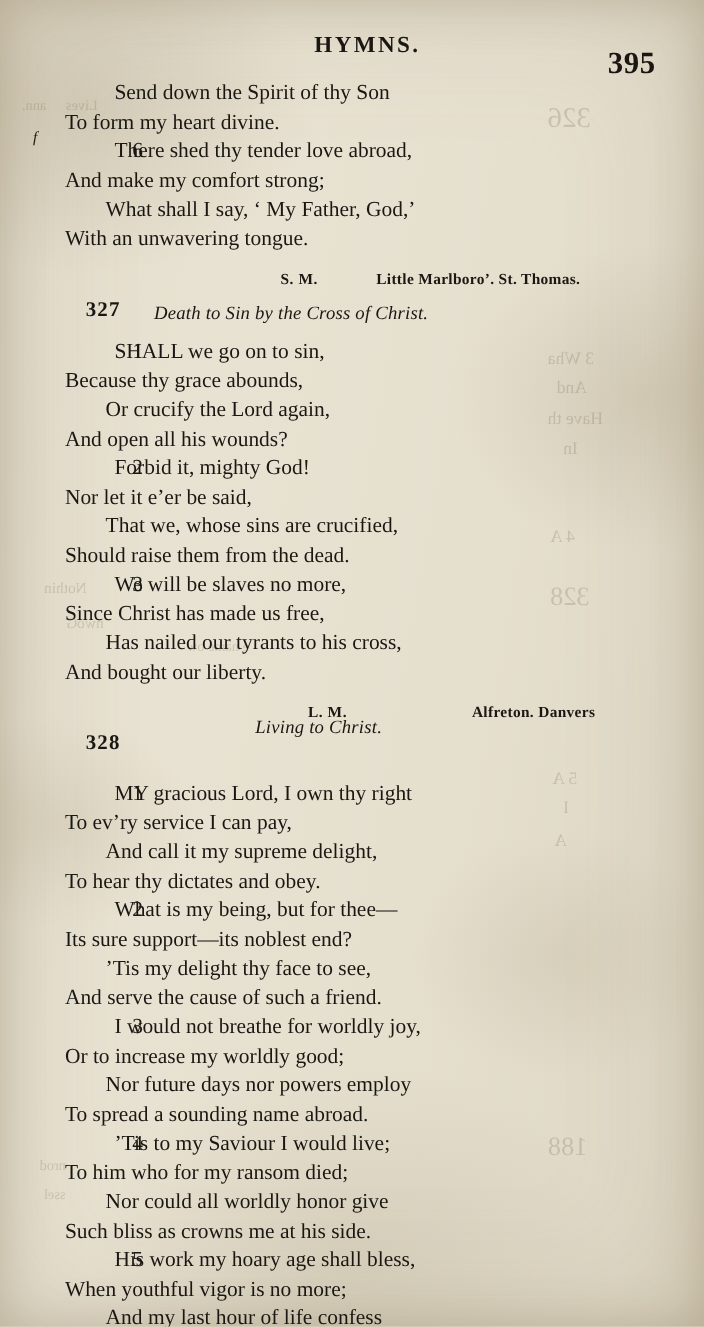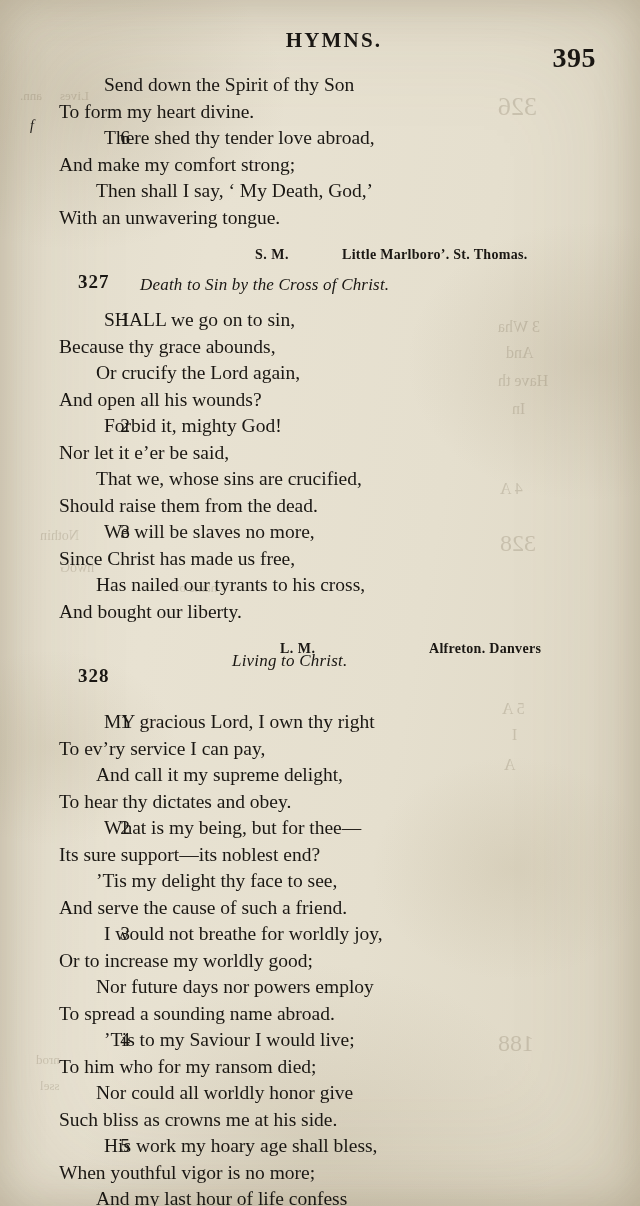--- a/index.html
+++ b/index.html
@@ -176,21 +176,21 @@
     <div class="header-title">HYMNS.</div>
     <div class="page-number">395</div>
   </div>
 
   <div class="content" id="content">
       <div class="stanza-group">
         <div class="line i0"><span>Send down the Spirit of thy Son</span></div>
         <div class="line i1"><span>To form my heart divine.</span></div>
         <div class="line i0"><span class="num">6</span><span>There shed thy tender love abroad,</span></div>
         <div class="line i1"><span>And make my comfort strong;</span></div>
-        <div class="line i2"><span>Then shall I say, ‘ My Death, God,’</span></div>
+        <div class="line i2"><span>What shall I say, ‘ My Father, God,’</span></div>
         <div class="line i1"><span>With an unwavering tongue.</span></div>
       </div>
       <div class="hymn-block">
         <div class="meta-row">
           <span class="meta-meter" style="left: 255px;">S. M.</span>
           <span class="meta-tunes" style="left: 318px;">Little Marlboro’.   St. Thomas.</span>
         </div>
         <div class="meta-row" style="margin-top: 2px; height: 30px;">
           <span class="hymn-number">327</span>
           <span class="hymn-subtitle" style="left: 140px; top: 4px;">Death to Sin by the Cross of Christ.</span>

